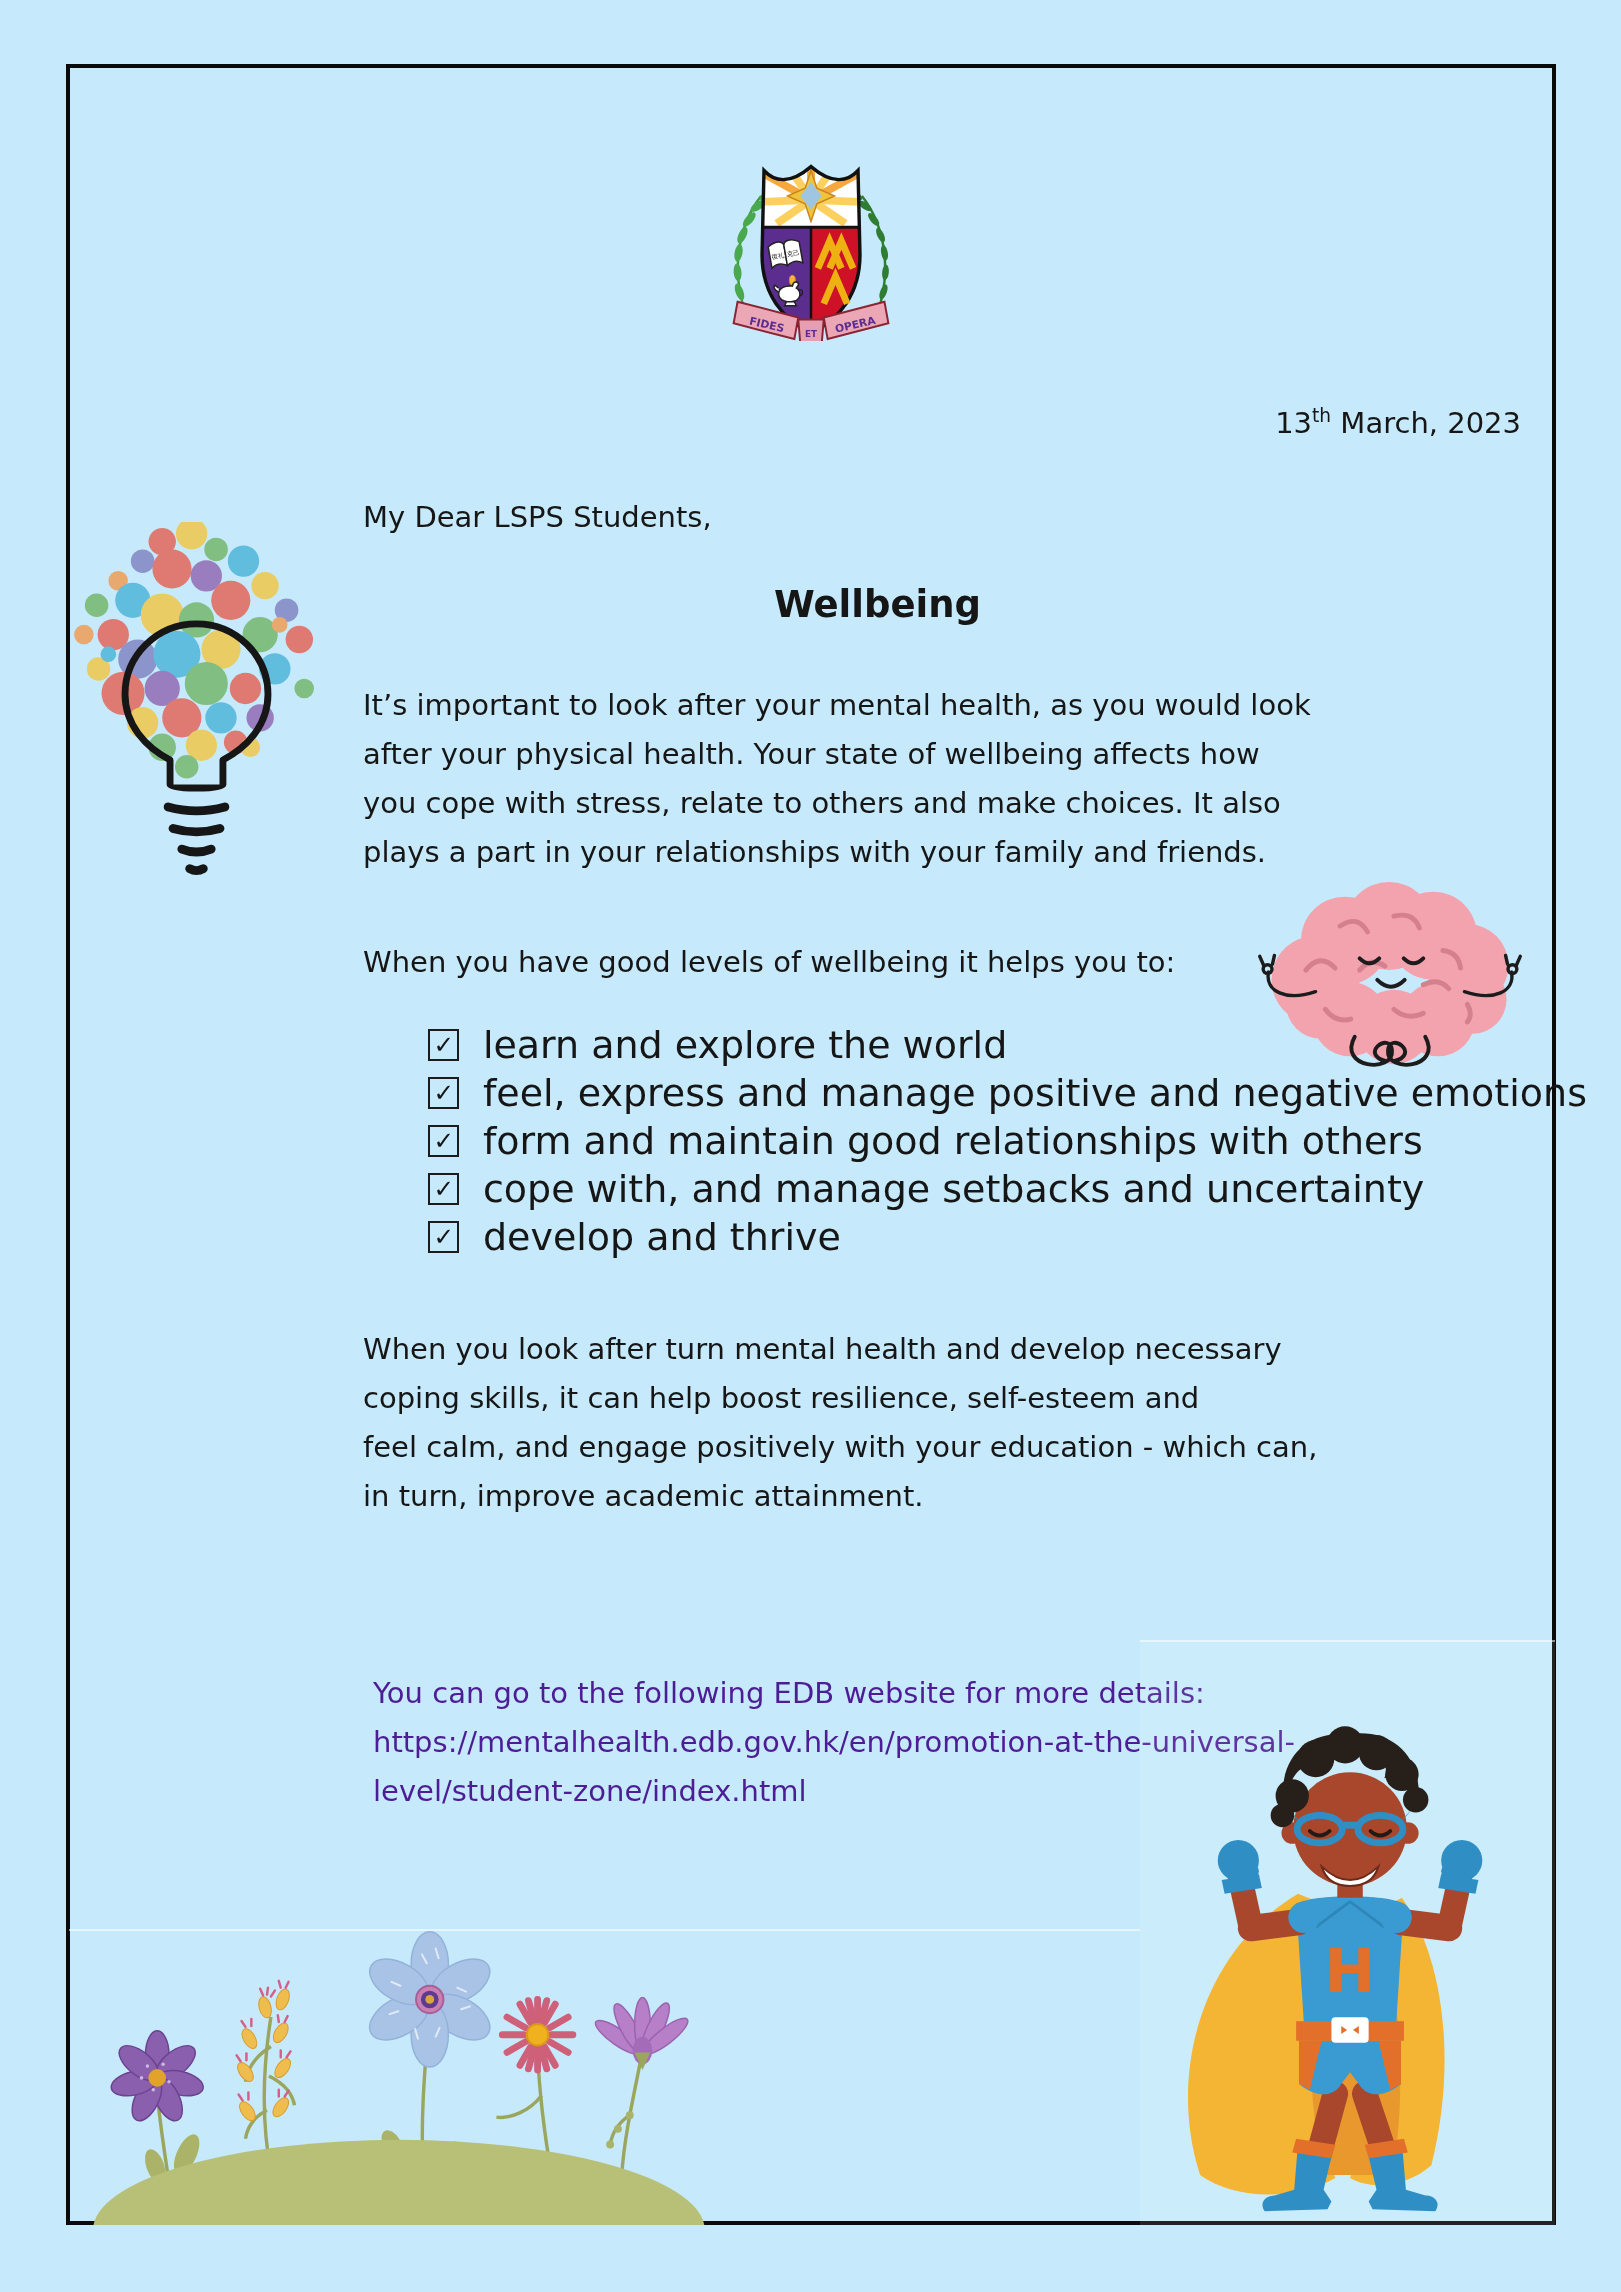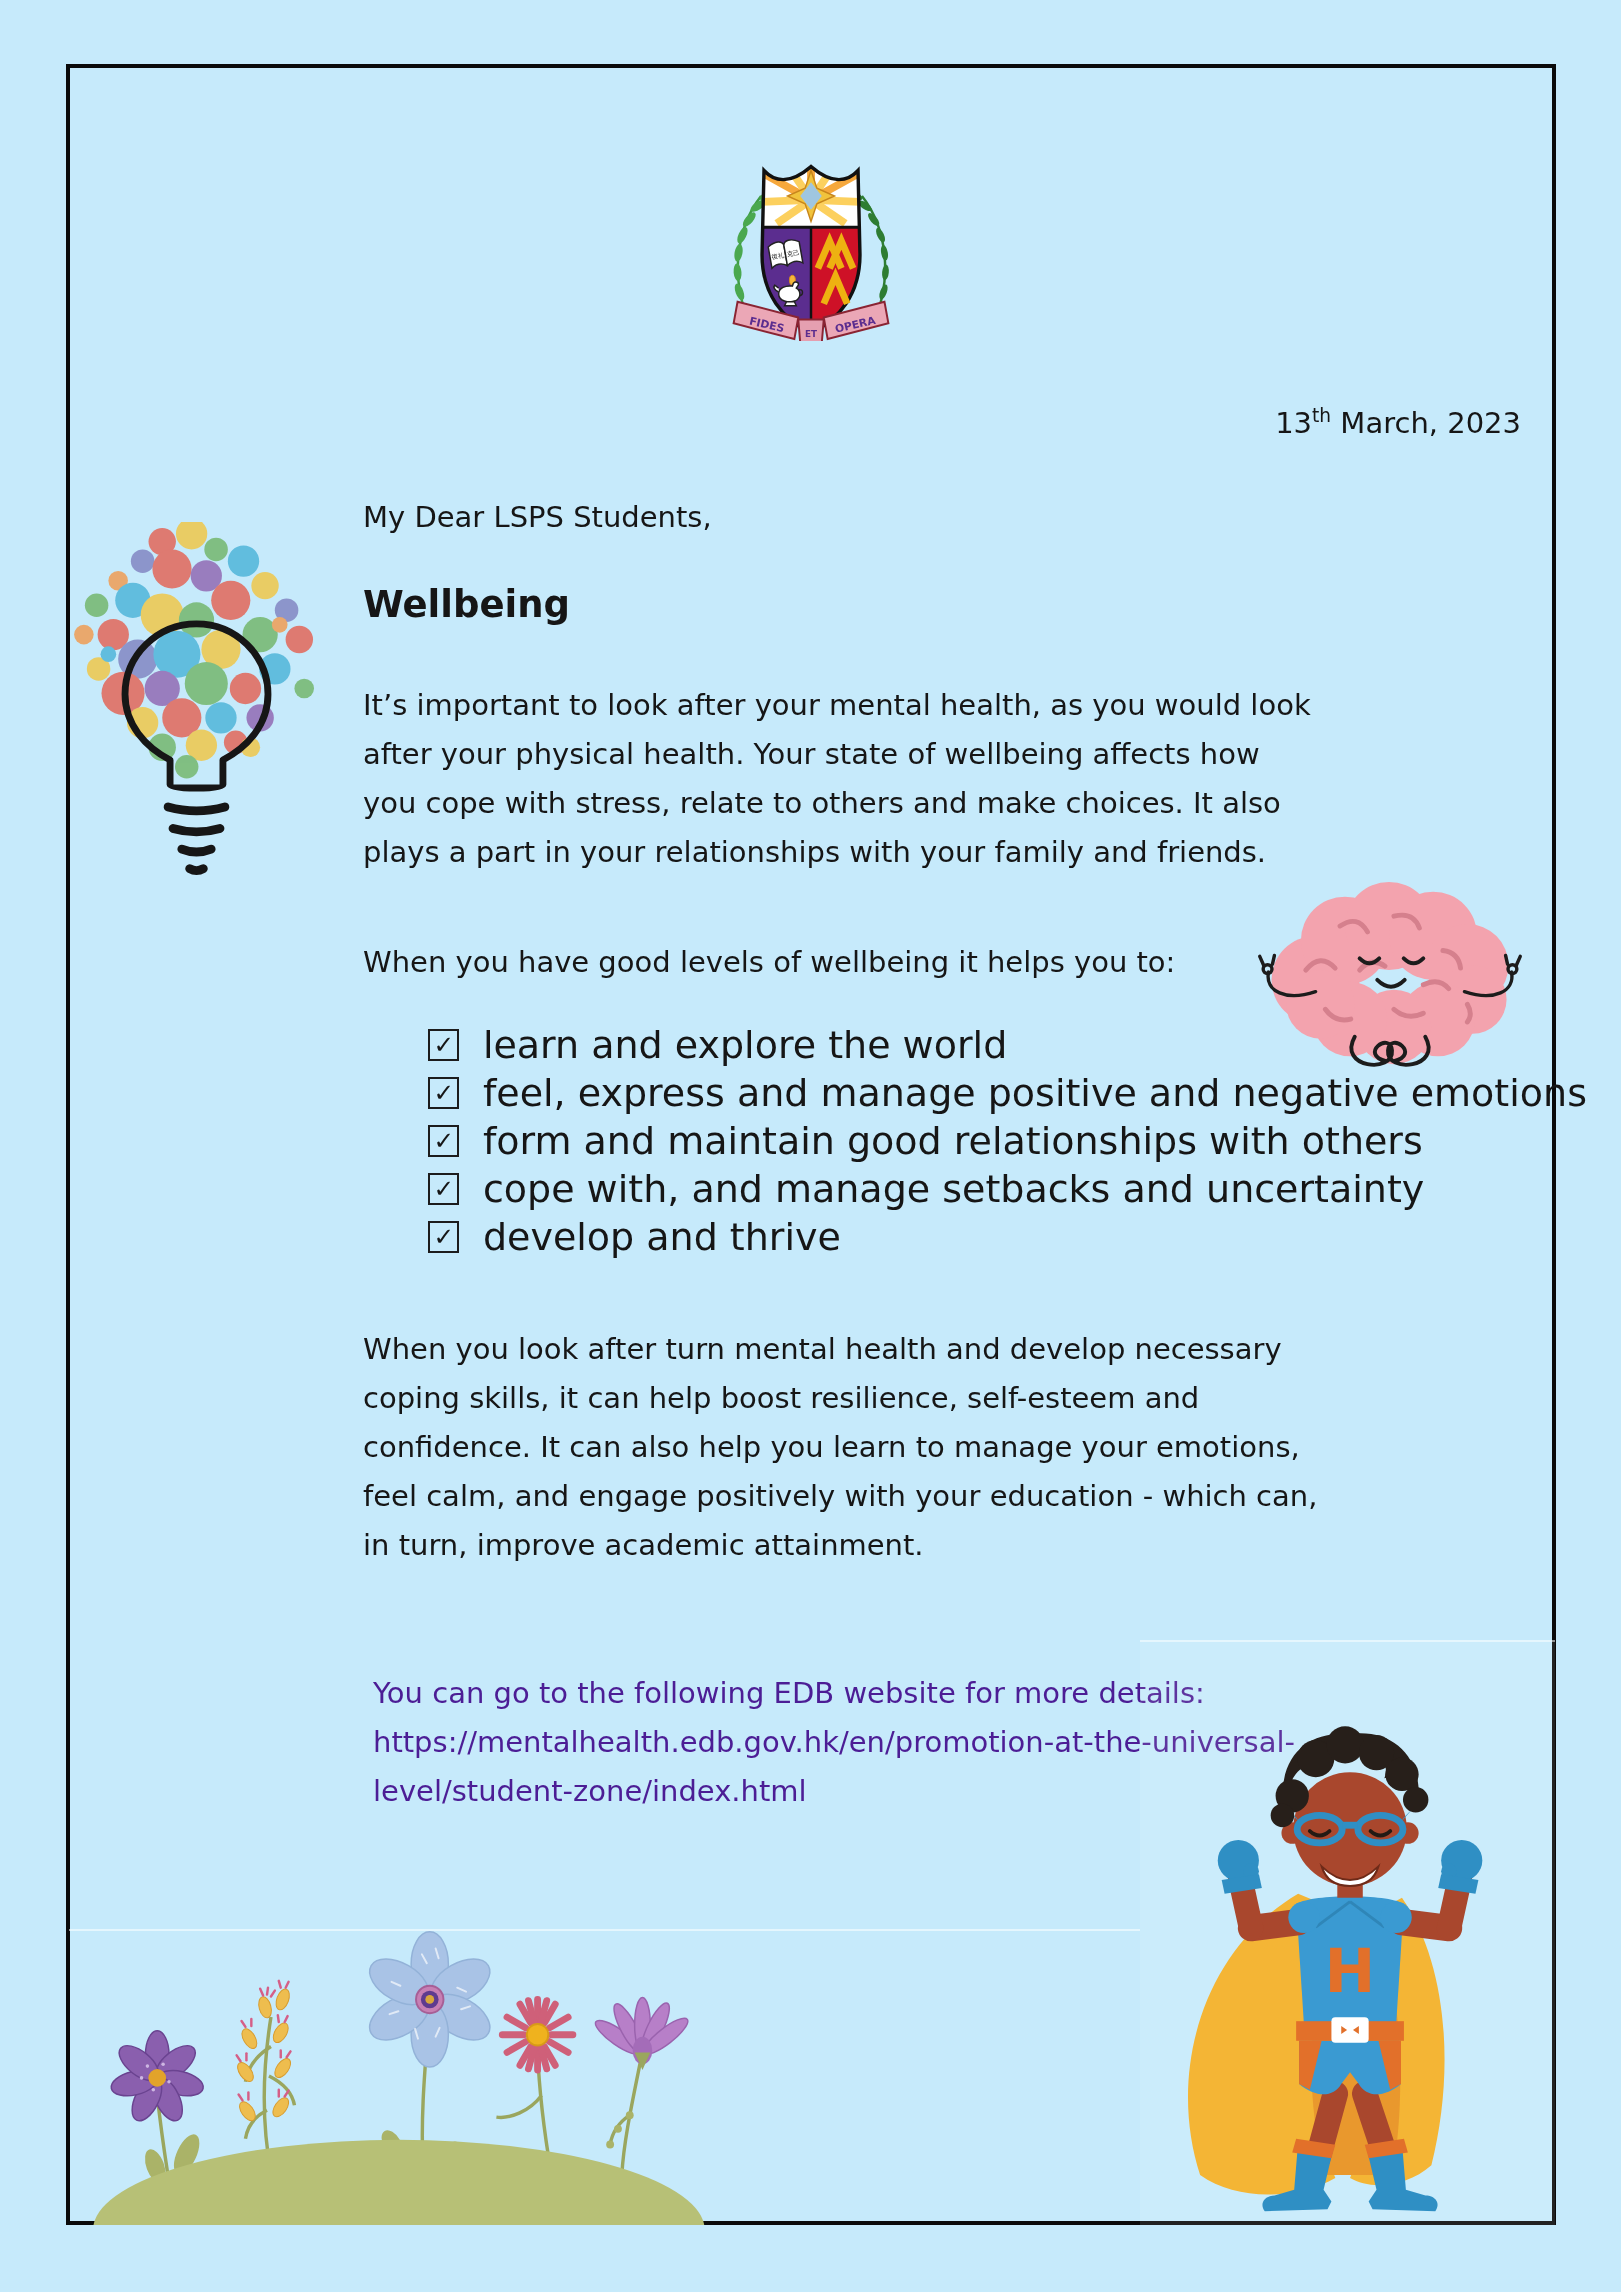--- a/index.html
+++ b/index.html
@@ -10,21 +10,21 @@
   }
   .abs{position:absolute}
   .frame{
     left:66px;top:64px;width:1482px;height:2153px;
     border:4.9px solid #0a0a0a;
   }
   .txt{font-size:29px;line-height:49px;white-space:nowrap}
   .date{top:394px;right:100px;font-size:29px;line-height:43px}
   .date sup{font-size:18.6px}
   .greeting{left:363px;top:493px}
-  .heading{left:363px;top:578px;width:1029px;text-align:left;
+  .heading{left:363px;top:578px;width:1029px;text-align:center;
            font-weight:bold;font-size:37px;line-height:53px;white-space:nowrap}
   .para1{left:363px;top:681px}
   .list-intro{left:363px;top:938px}
   .checklist{left:428px;top:1021px}
   .check-row{height:48px;display:flex;align-items:center}
   .checkbox{
     width:27.4px;height:27.4px;border:2.9px solid #1c1c1c;flex:0 0 auto;
     display:flex;align-items:center;justify-content:center;
     font-size:24.5px;font-weight:bold;line-height:1;
   }
@@ -266,21 +266,20 @@
   </div>
   <div class="check-row">
     <span class="checkbox">✓</span>
     <span class="check-label">develop and thrive</span>
   </div>
 </div>
 
 <div class="abs txt para2">
   <div>When you look after turn mental health and develop necessary</div>
   <div>coping skills, it can help boost resilience, self-esteem and</div>
-  <div>confidence. It can also help you learn to manage your emotions,</div>
   <div>feel calm, and engage positively with your education - which can,</div>
   <div>in turn, improve academic attainment.</div>
 </div>
 
 <div class="abs txt links">
   <div>You can go to the following EDB website for more details:</div>
   <div class="url">https://mentalhealth.edb.gov.hk/en/promotion-at-the-universal-</div>
   <div class="url">level/student-zone/index.html</div>
 </div>
 

